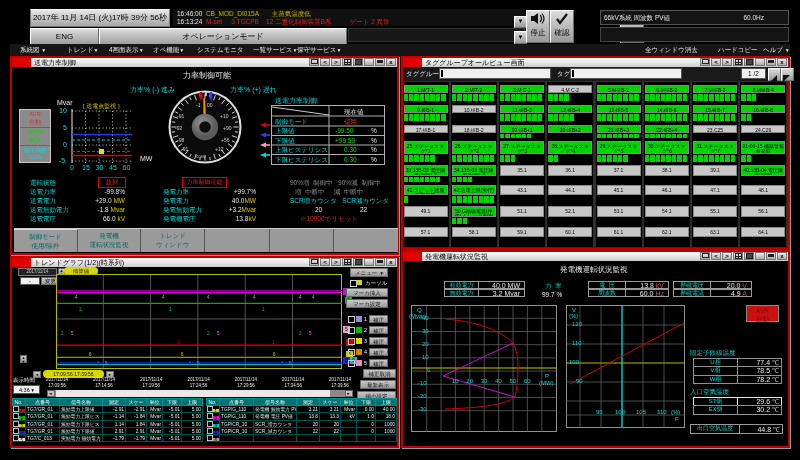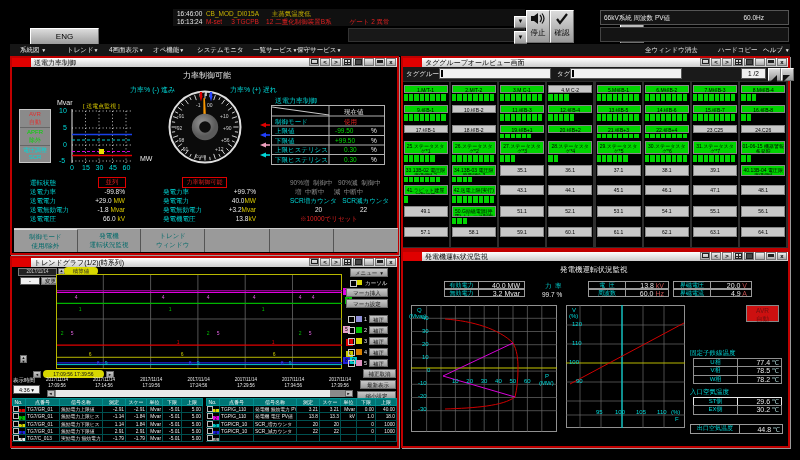--- a/index.html
+++ b/index.html
@@ -32,21 +32,23 @@
 .wbtn i{display:inline-block;vertical-align:1px;}
 .iq{width:5px;height:3px;border:1px solid #222;}
 .ig{width:5px;height:4px;border:1px solid #222;background:linear-gradient(#222,#222) 50% 0/1px 100% no-repeat,linear-gradient(#222,#222) 0 50%/100% 1px no-repeat;}
 .if{width:5px;height:4px;border:1px solid #222;background:#444;}
 .ib{width:6px;height:3px;background:#222;margin-top:1px;}
 </style>
 </head>
 <body>
 <div id="page">
 
+<div class="abs" style="left:30px;top:9px;width:140px;height:18px;background:linear-gradient(#e8e8e8,#a4a4a4);border:1px solid #777;border-top-color:#f4f4f4;box-sizing:border-box;color:#000;font-size:8px;line-height:16px;text-align:center;white-space:nowrap;">2017年 11月 14日 (火)17時 39分 56秒</div>
 <div class="abs btn3d" style="left:30px;top:28px;width:67px;height:16px;font-size:8px;line-height:15px;text-align:center;">ENG</div>
+<div class="abs btn3d" style="left:99px;top:28px;width:246px;height:16px;font-size:8px;line-height:15px;text-align:center;">オペレーションモード</div>
 
 <div class="abs" style="left:173px;top:9px;width:352px;height:17px;background:#101010;"></div>
 <div class="abs wh" style="left:177px;top:10px;font-size:6.5px;white-space:nowrap;">16:46:00&nbsp; <span style="color:#c8b400">CB_MOD_DI015A</span><span style="color:#c8b400">&nbsp;&nbsp;&nbsp;&nbsp;&nbsp;&nbsp; 主蒸気温度低</span></div>
 <div class="abs wh" style="left:177px;top:18px;font-size:6.5px;white-space:nowrap;">16:13:24&nbsp; <span class="rd">M-set&nbsp;&nbsp;&nbsp;&nbsp; 3 TGCPB&nbsp;&nbsp;&nbsp; 12 二重化制御装置B系&nbsp;&nbsp;&nbsp;&nbsp;&nbsp;&nbsp;&nbsp;&nbsp;&nbsp; ゲート 2 異常</span></div>
 <div class="abs btn3d" style="left:514px;top:16px;width:11px;height:10px;font-size:6px;line-height:9px;text-align:center;">▼</div>
 
 <div class="abs" style="left:348px;top:28px;width:177px;height:14px;background:#181818;border:1px solid #333;box-sizing:border-box;"></div>
 <div class="abs btn3d" style="left:514px;top:31px;width:11px;height:11px;font-size:6px;line-height:10px;text-align:center;">▼</div>
 
 <div class="abs btn3d" style="left:526px;top:10px;width:22px;height:31px;text-align:center;"><svg width="16" height="13" viewBox="0 0 16 13" style="margin-top:1px;">

